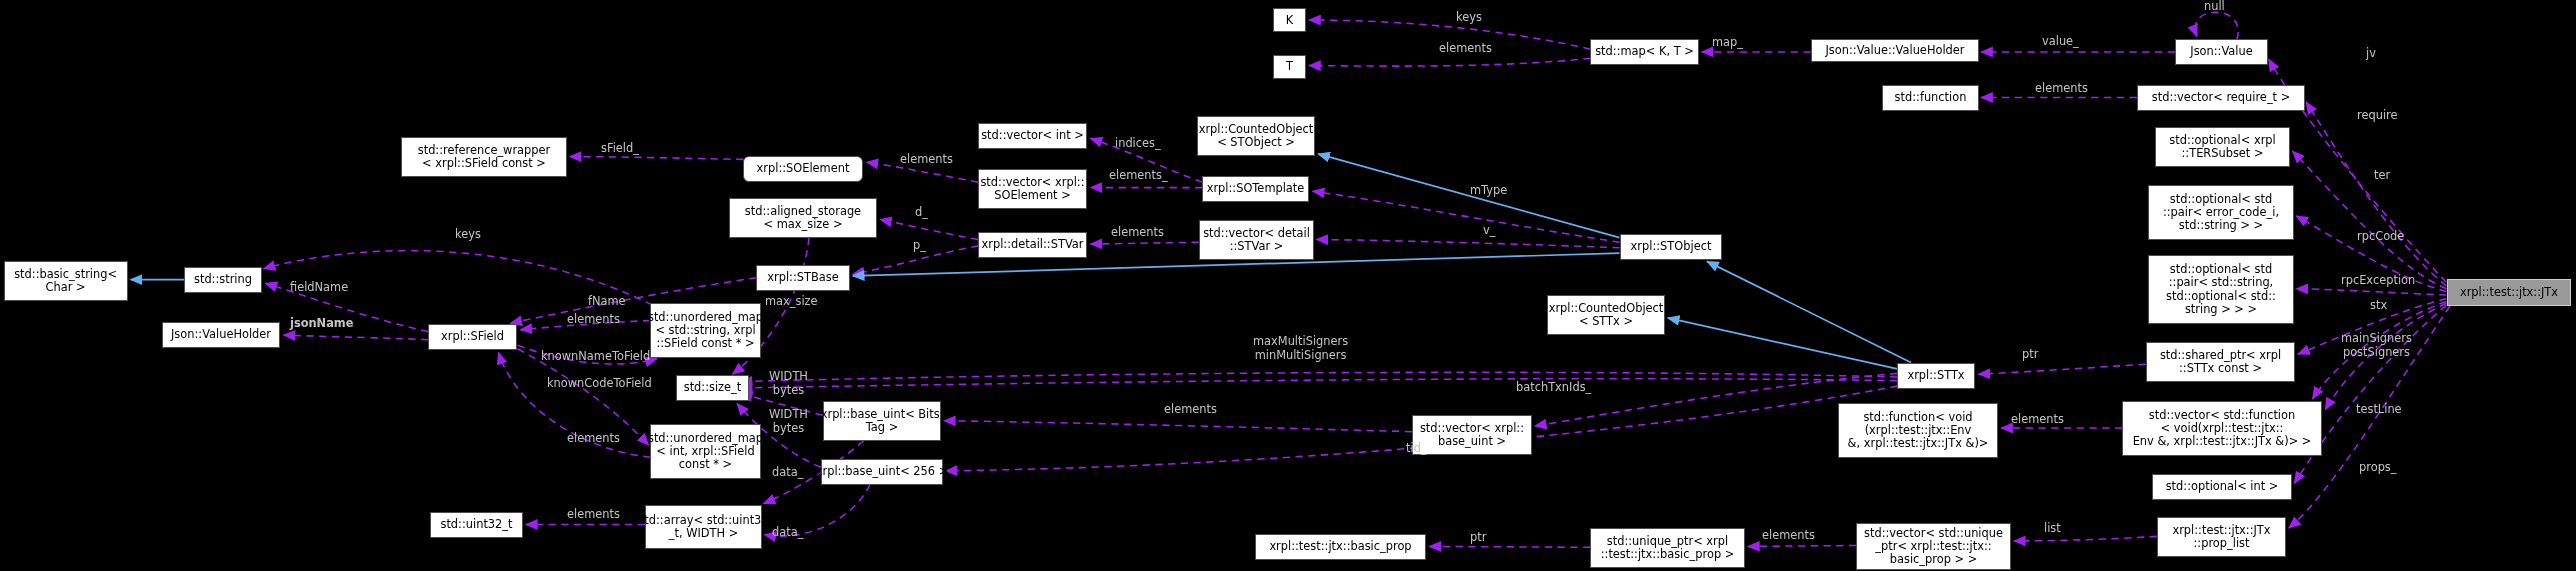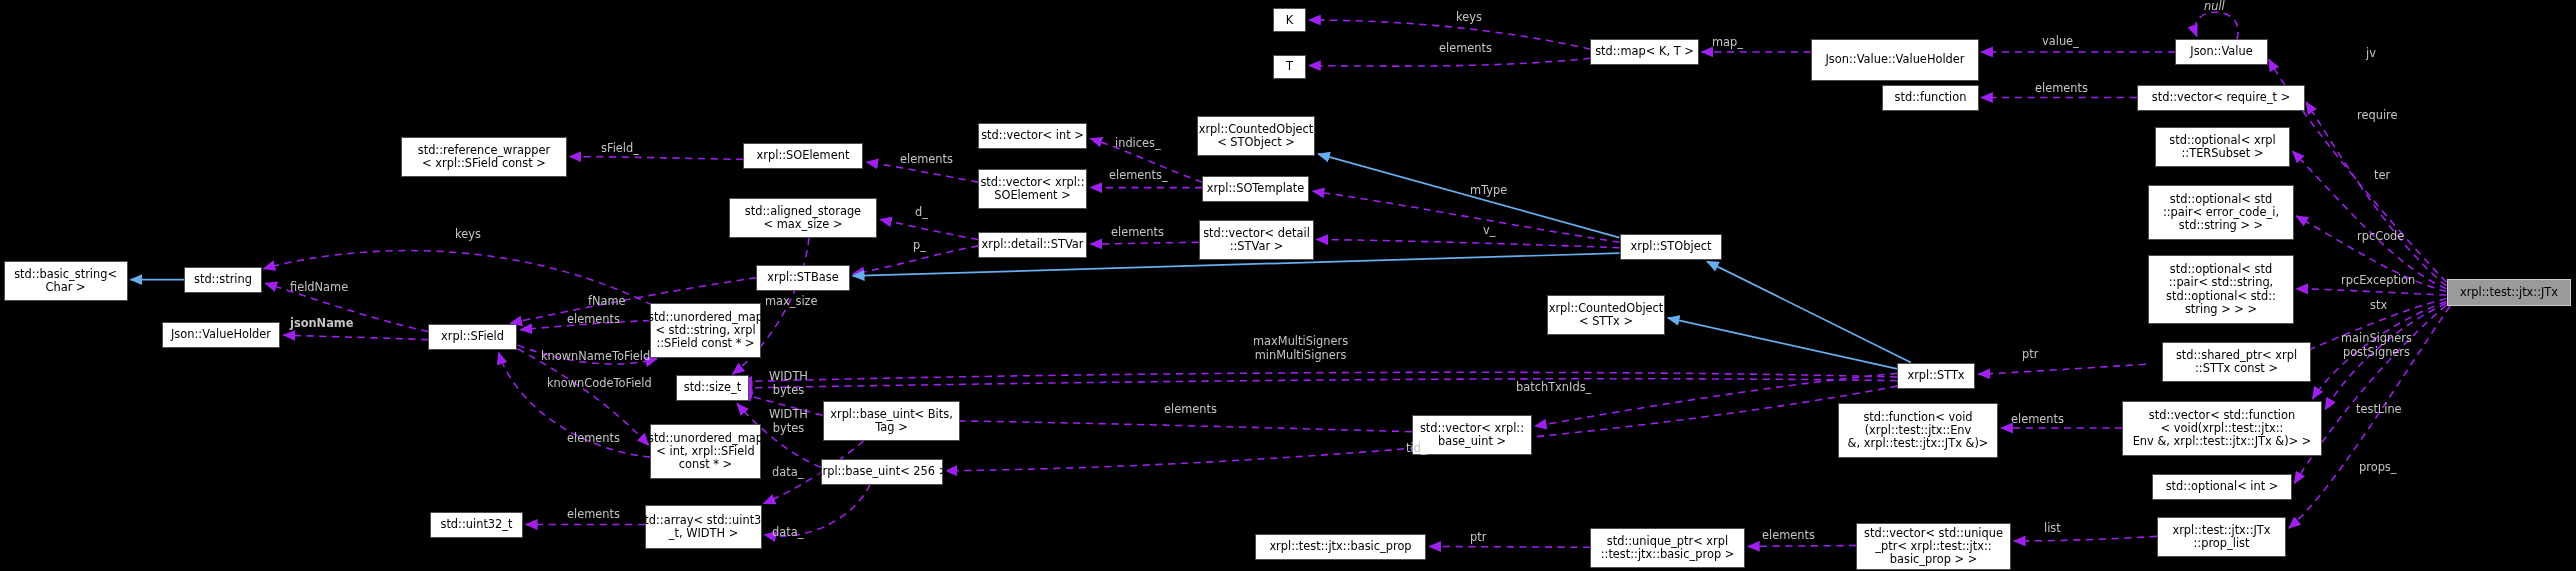--- a/index.html
+++ b/index.html
@@ -81,21 +81,21 @@
       <path d="M202,307 L143,307" class="solid" marker-end="url(#arrow-blue)"></path>
       <path d="M1778,261 L1447,169" class="solid" marker-end="url(#arrow-blue)"></path>
       <path d="M1778,278 L936,303" class="solid" marker-end="url(#arrow-blue)"></path>
       <path d="M2098,398 L1874,287" class="solid" marker-end="url(#arrow-blue)"></path>
       <path d="M2083,405 L1831,349" class="solid" marker-end="url(#arrow-blue)"></path>
     </svg>
 <div class="elabel" style="left: 1456px; top: 11px;">keys</div>
     <div class="elabel" style="left: 1439px; top: 42px;">elements</div>
     <div class="elabel" style="left: 1712px; top: 36px;">map_</div>
     <div class="elabel" style="left: 2042px; top: 35px;">value_</div>
-    <div class="elabel" style="left: 2204px; top: 0px; font-style: italic;">null</div>
+    <div class="elabel" style="left: 2204px; top: 0px;">null</div>
     <div class="elabel" style="left: 2366px; top: 47px;">jv</div>
     <div class="elabel" style="left: 2035px; top: 82px;">elements</div>
     <div class="elabel" style="left: 2357px; top: 109px;">require</div>
     <div class="elabel" style="left: 2374px; top: 169px;">ter</div>
     <div class="elabel" style="left: 2357px; top: 230px;">rpcCode</div>
     <div class="elabel" style="left: 2341px; top: 274px;">rpcException</div>
     <div class="elabel" style="left: 2370px; top: 299px;">stx</div>
     <div class="elabel" style="left: 2341px; top: 332px;">mainSigners
 postSigners</div>
     <div class="elabel" style="left: 2022px; top: 348px;">ptr</div>
@@ -135,67 +135,67 @@
     <div class="elabel" style="left: 567px; top: 432px;">elements</div>
     <div class="elabel" style="left: 455px; top: 228px;">keys</div>
     <div class="elabel" style="left: 765px; top: 295px;">max_size</div>
     <div class="node" style="left: 3.6px; top: 261px; width: 124px; height: 40px;">std::basic_string&lt;
 Char &gt;</div>
     <div class="node" style="left: 184px; top: 267px; width: 78px; height: 25.5px;">std::string</div>
     <div class="node" style="left: 162px; top: 322px; width: 118px; height: 25.5px;">Json::ValueHolder</div>
     <div class="node" style="left: 428px; top: 324px; width: 89px; height: 25.5px;">xrpl::SField</div>
     <div class="node" style="left: 401px; top: 137px; width: 166px; height: 40px;">std::reference_wrapper
 &lt; xrpl::SField const &gt;</div>
-    <div class="node" style="left: 743px; top: 143px; width: 120px; height: 25.5px;">xrpl::SOElement</div>
+    <div class="node" style="left: 743px; top: 156px; width: 120px; height: 25.5px; border-radius: 6px;">xrpl::SOElement</div>
     <div class="node" style="left: 729px; top: 198px; width: 148px; height: 40px;">std::aligned_storage
 &lt; max_size &gt;</div>
     <div class="node" style="left: 756px; top: 265px; width: 94px; height: 25.5px;">xrpl::STBase</div>
     <div class="node" style="left: 650px; top: 303px; width: 111px; height: 55px;">std::unordered_map
 &lt; std::string, xrpl
 ::SField const * &gt;</div>
     <div class="node" style="left: 676px; top: 375px; width: 73px; height: 25.5px;">std::size_t</div>
     <div class="node" style="left: 650px; top: 424px; width: 111px; height: 55px;">std::unordered_map
 &lt; int, xrpl::SField
 const * &gt;</div>
     <div class="node" style="left: 430px; top: 512px; width: 93px; height: 25.5px;">std::uint32_t</div>
     <div class="node" style="left: 645px; top: 505px; width: 117px; height: 44px;">std::array&lt; std::uint32
 _t, WIDTH &gt;</div>
-    <div class="node" style="left: 823px; top: 401px; width: 137px; height: 40px;">xrpl::base_uint&lt; Bits,
+    <div class="node" style="left: 823px; top: 401px; width: 118px; height: 40px;">xrpl::base_uint&lt; Bits,
 Tag &gt;</div>
     <div class="node" style="left: 821px; top: 459px; width: 122px; height: 25.5px;">xrpl::base_uint&lt; 256 &gt;</div>
     <div class="node" style="left: 978px; top: 123px; width: 109px; height: 25.5px;">std::vector&lt; int &gt;</div>
     <div class="node" style="left: 978px; top: 169px; width: 109px; height: 40px;">std::vector&lt; xrpl::
 SOElement &gt;</div>
     <div class="node" style="left: 978px; top: 232px; width: 109px; height: 25.5px;">xrpl::detail::STVar</div>
     <div class="node" style="left: 1197px; top: 116px; width: 118px; height: 40px;">xrpl::CountedObject
 &lt; STObject &gt;</div>
     <div class="node" style="left: 1202px; top: 176px; width: 107px; height: 25.5px;">xrpl::SOTemplate</div>
     <div class="node" style="left: 1199px; top: 220px; width: 115px; height: 40px;">std::vector&lt; detail
 ::STVar &gt;</div>
     <div class="node" style="left: 1273px; top: 8.2px; width: 33px; height: 24px;">K</div>
     <div class="node" style="left: 1273px; top: 55px; width: 33px; height: 24px;">T</div>
     <div class="node" style="left: 1590px; top: 39px; width: 109px; height: 25.5px;">std::map&lt; K, T &gt;</div>
-    <div class="node" style="left: 1811px; top: 39px; width: 168px; height: 42px;">Json::Value::ValueHolder</div>
+    <div class="node" style="left: 1811px; top: 39px; width: 168px; height: 23px;">Json::Value::ValueHolder</div>
     <div class="node" style="left: 2175px; top: 39px; width: 93px; height: 25.5px;">Json::Value</div>
     <div class="node" style="left: 1882px; top: 85px; width: 97px; height: 25.5px;">std::function</div>
     <div class="node" style="left: 2137px; top: 85px; width: 168px; height: 25.5px;">std::vector&lt; require_t &gt;</div>
     <div class="node" style="left: 2155px; top: 127px; width: 135px; height: 40px;">std::optional&lt; xrpl
 ::TERSubset &gt;</div>
     <div class="node" style="left: 2148px; top: 185px; width: 146px; height: 55px;">std::optional&lt; std
 ::pair&lt; error_code_i,
 std::string &gt; &gt;</div>
     <div class="node" style="left: 2148px; top: 255px; width: 146px; height: 69px;">std::optional&lt; std
 ::pair&lt; std::string,
 std::optional&lt; std::
 string &gt; &gt; &gt;</div>
     <div class="node" style="left: 1620px; top: 234px; width: 102px; height: 25.5px;">xrpl::STObject</div>
     <div class="node" style="left: 1547px; top: 295px; width: 118px; height: 40px;">xrpl::CountedObject
 &lt; STTx &gt;</div>
     <div class="node" style="left: 1897px; top: 363px; width: 78px; height: 25.5px;">xrpl::STTx</div>
-    <div class="node" style="left: 2146px; top: 342px; width: 149px; height: 40px; margin-left: 16px;">std::shared_ptr&lt; xrpl
+    <div class="node" style="left: 2146px; top: 342px; width: 149px; height: 40px;">std::shared_ptr&lt; xrpl
 ::STTx const &gt;</div>
     <div class="node hl" style="left: 2447px; top: 279px; width: 124px; height: 27px;">xrpl::test::jtx::JTx</div>
     <div class="node" style="left: 1412px; top: 415px; width: 120px; height: 40px;">std::vector&lt; xrpl::
 base_uint &gt;</div>
     <div class="node" style="left: 2122px; top: 401px; width: 200px; height: 55px;">std::vector&lt; std::function
 &lt; void(xrpl::test::jtx::
 Env &amp;, xrpl::test::jtx::JTx &amp;)&gt; &gt;</div>
     <div class="node" style="left: 1838px; top: 403px; width: 160px; height: 55px;">std::function&lt; void
 (xrpl::test::jtx::Env
 &amp;, xrpl::test::jtx::JTx &amp;)&gt;</div>

